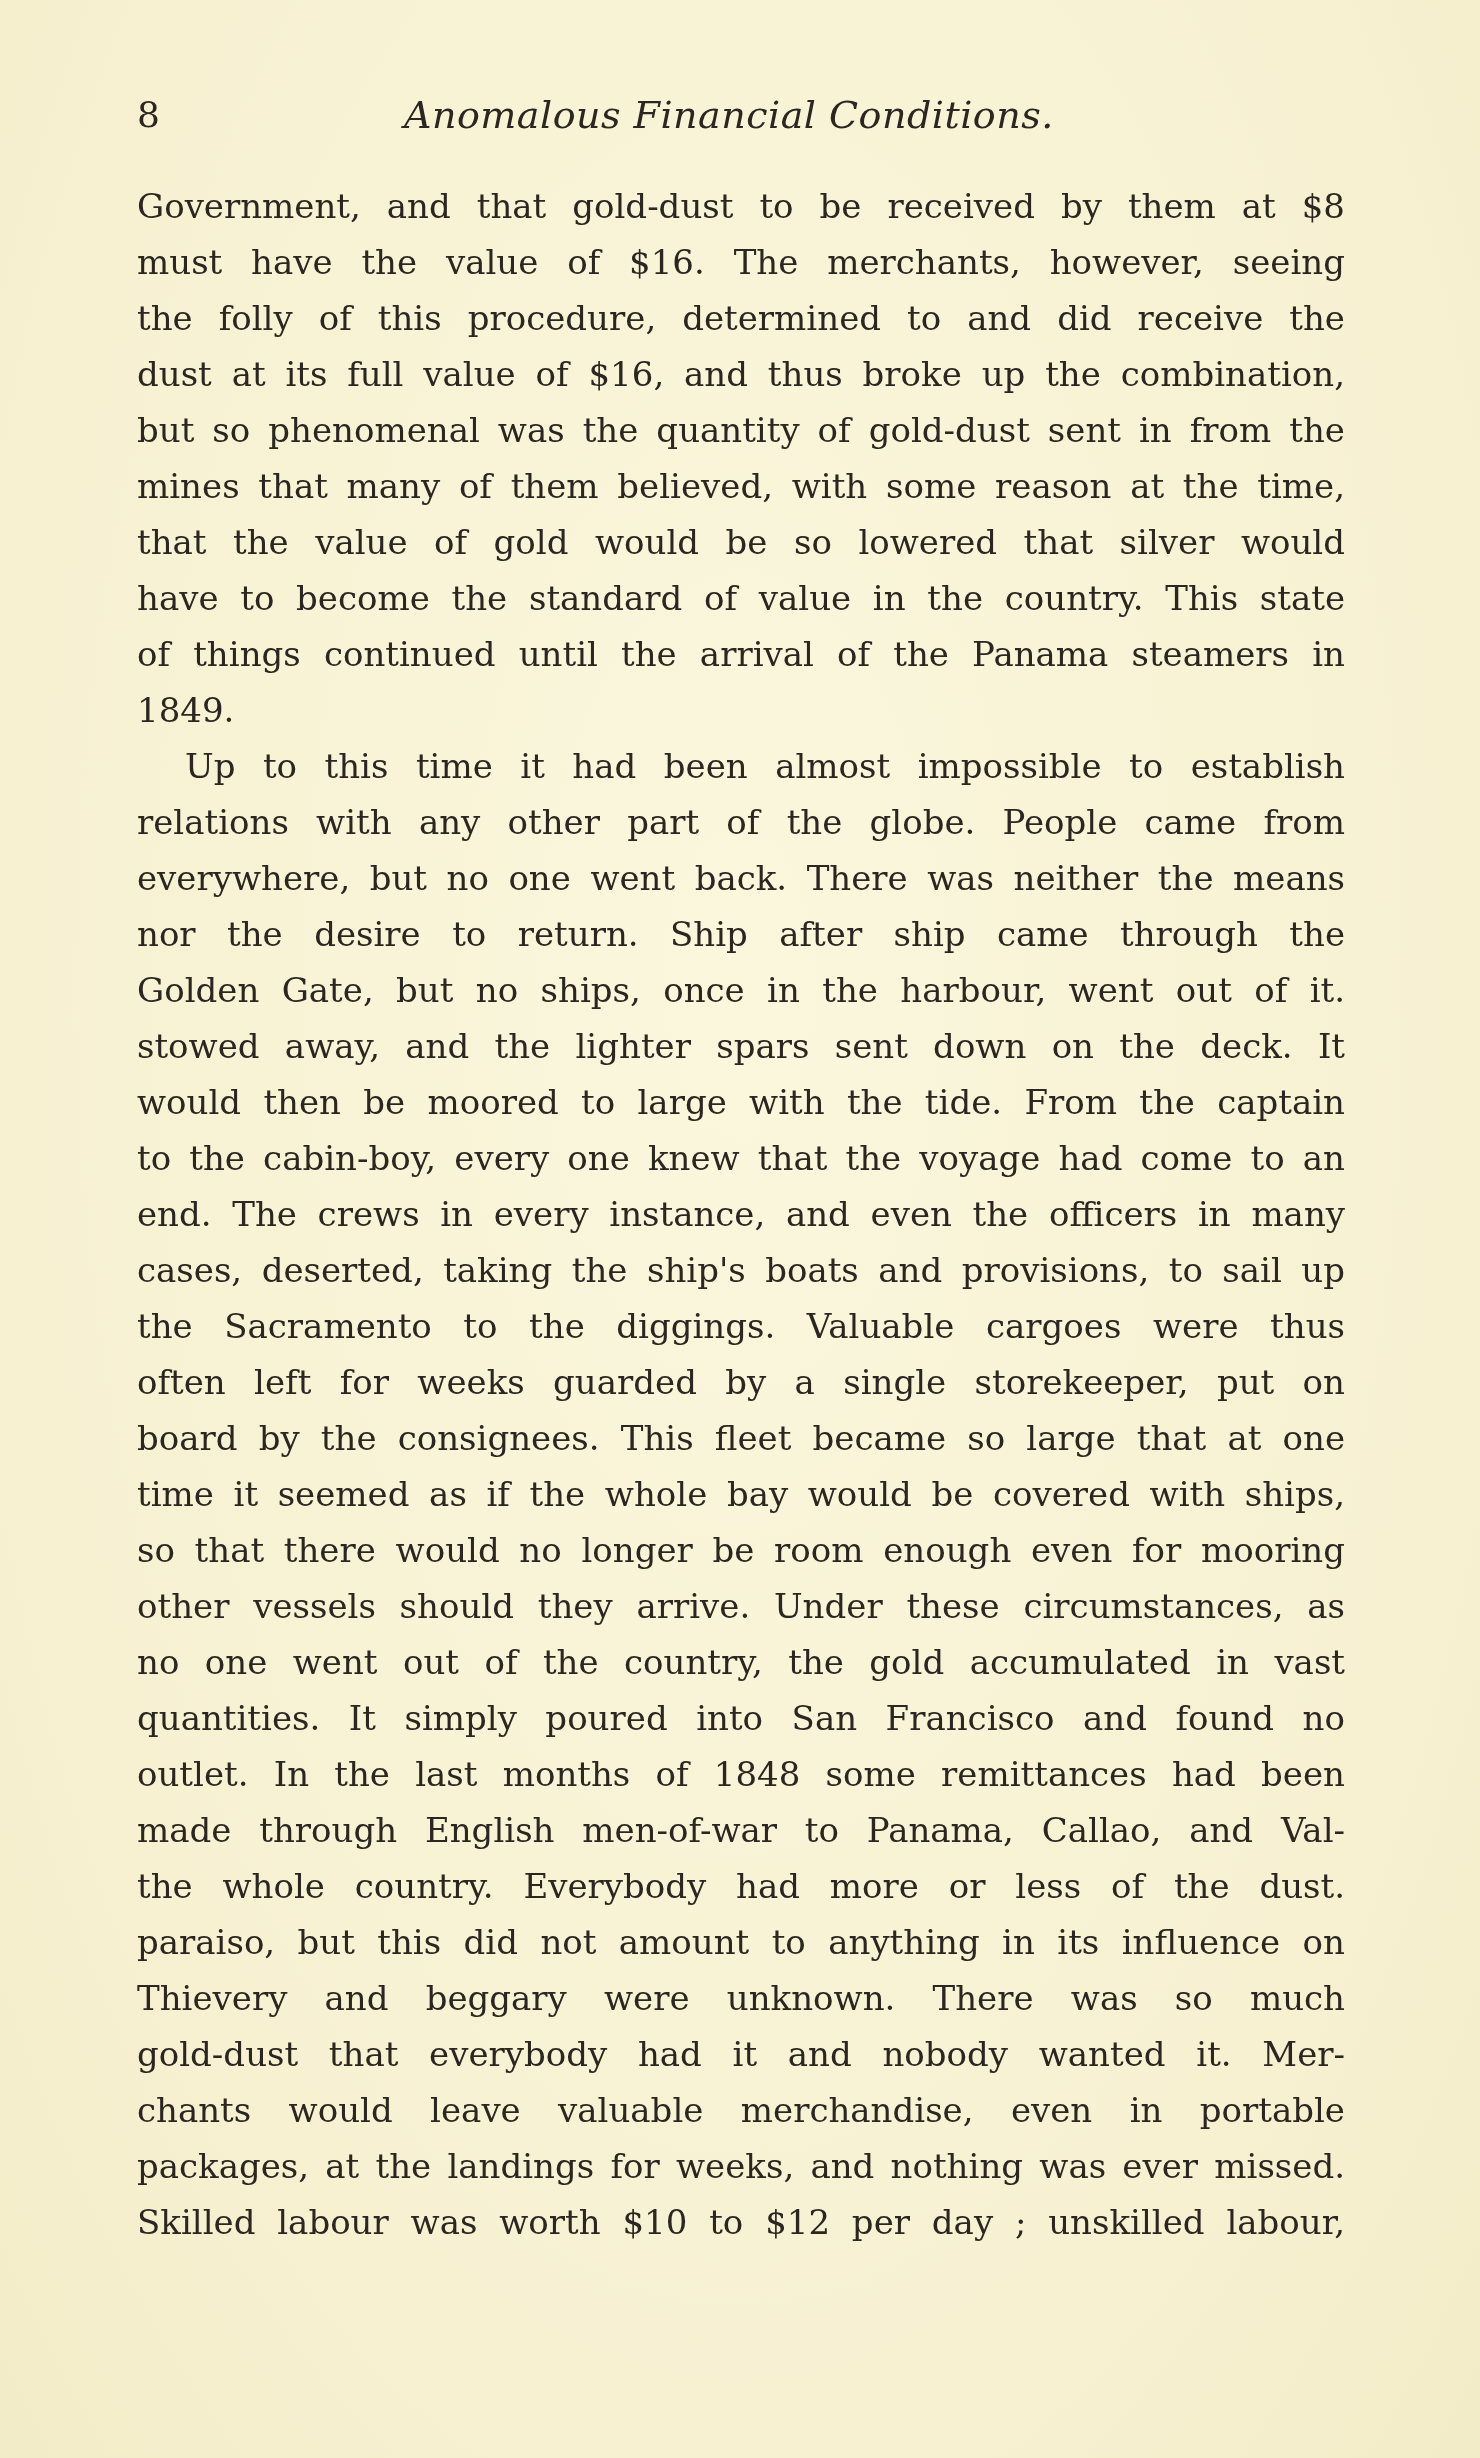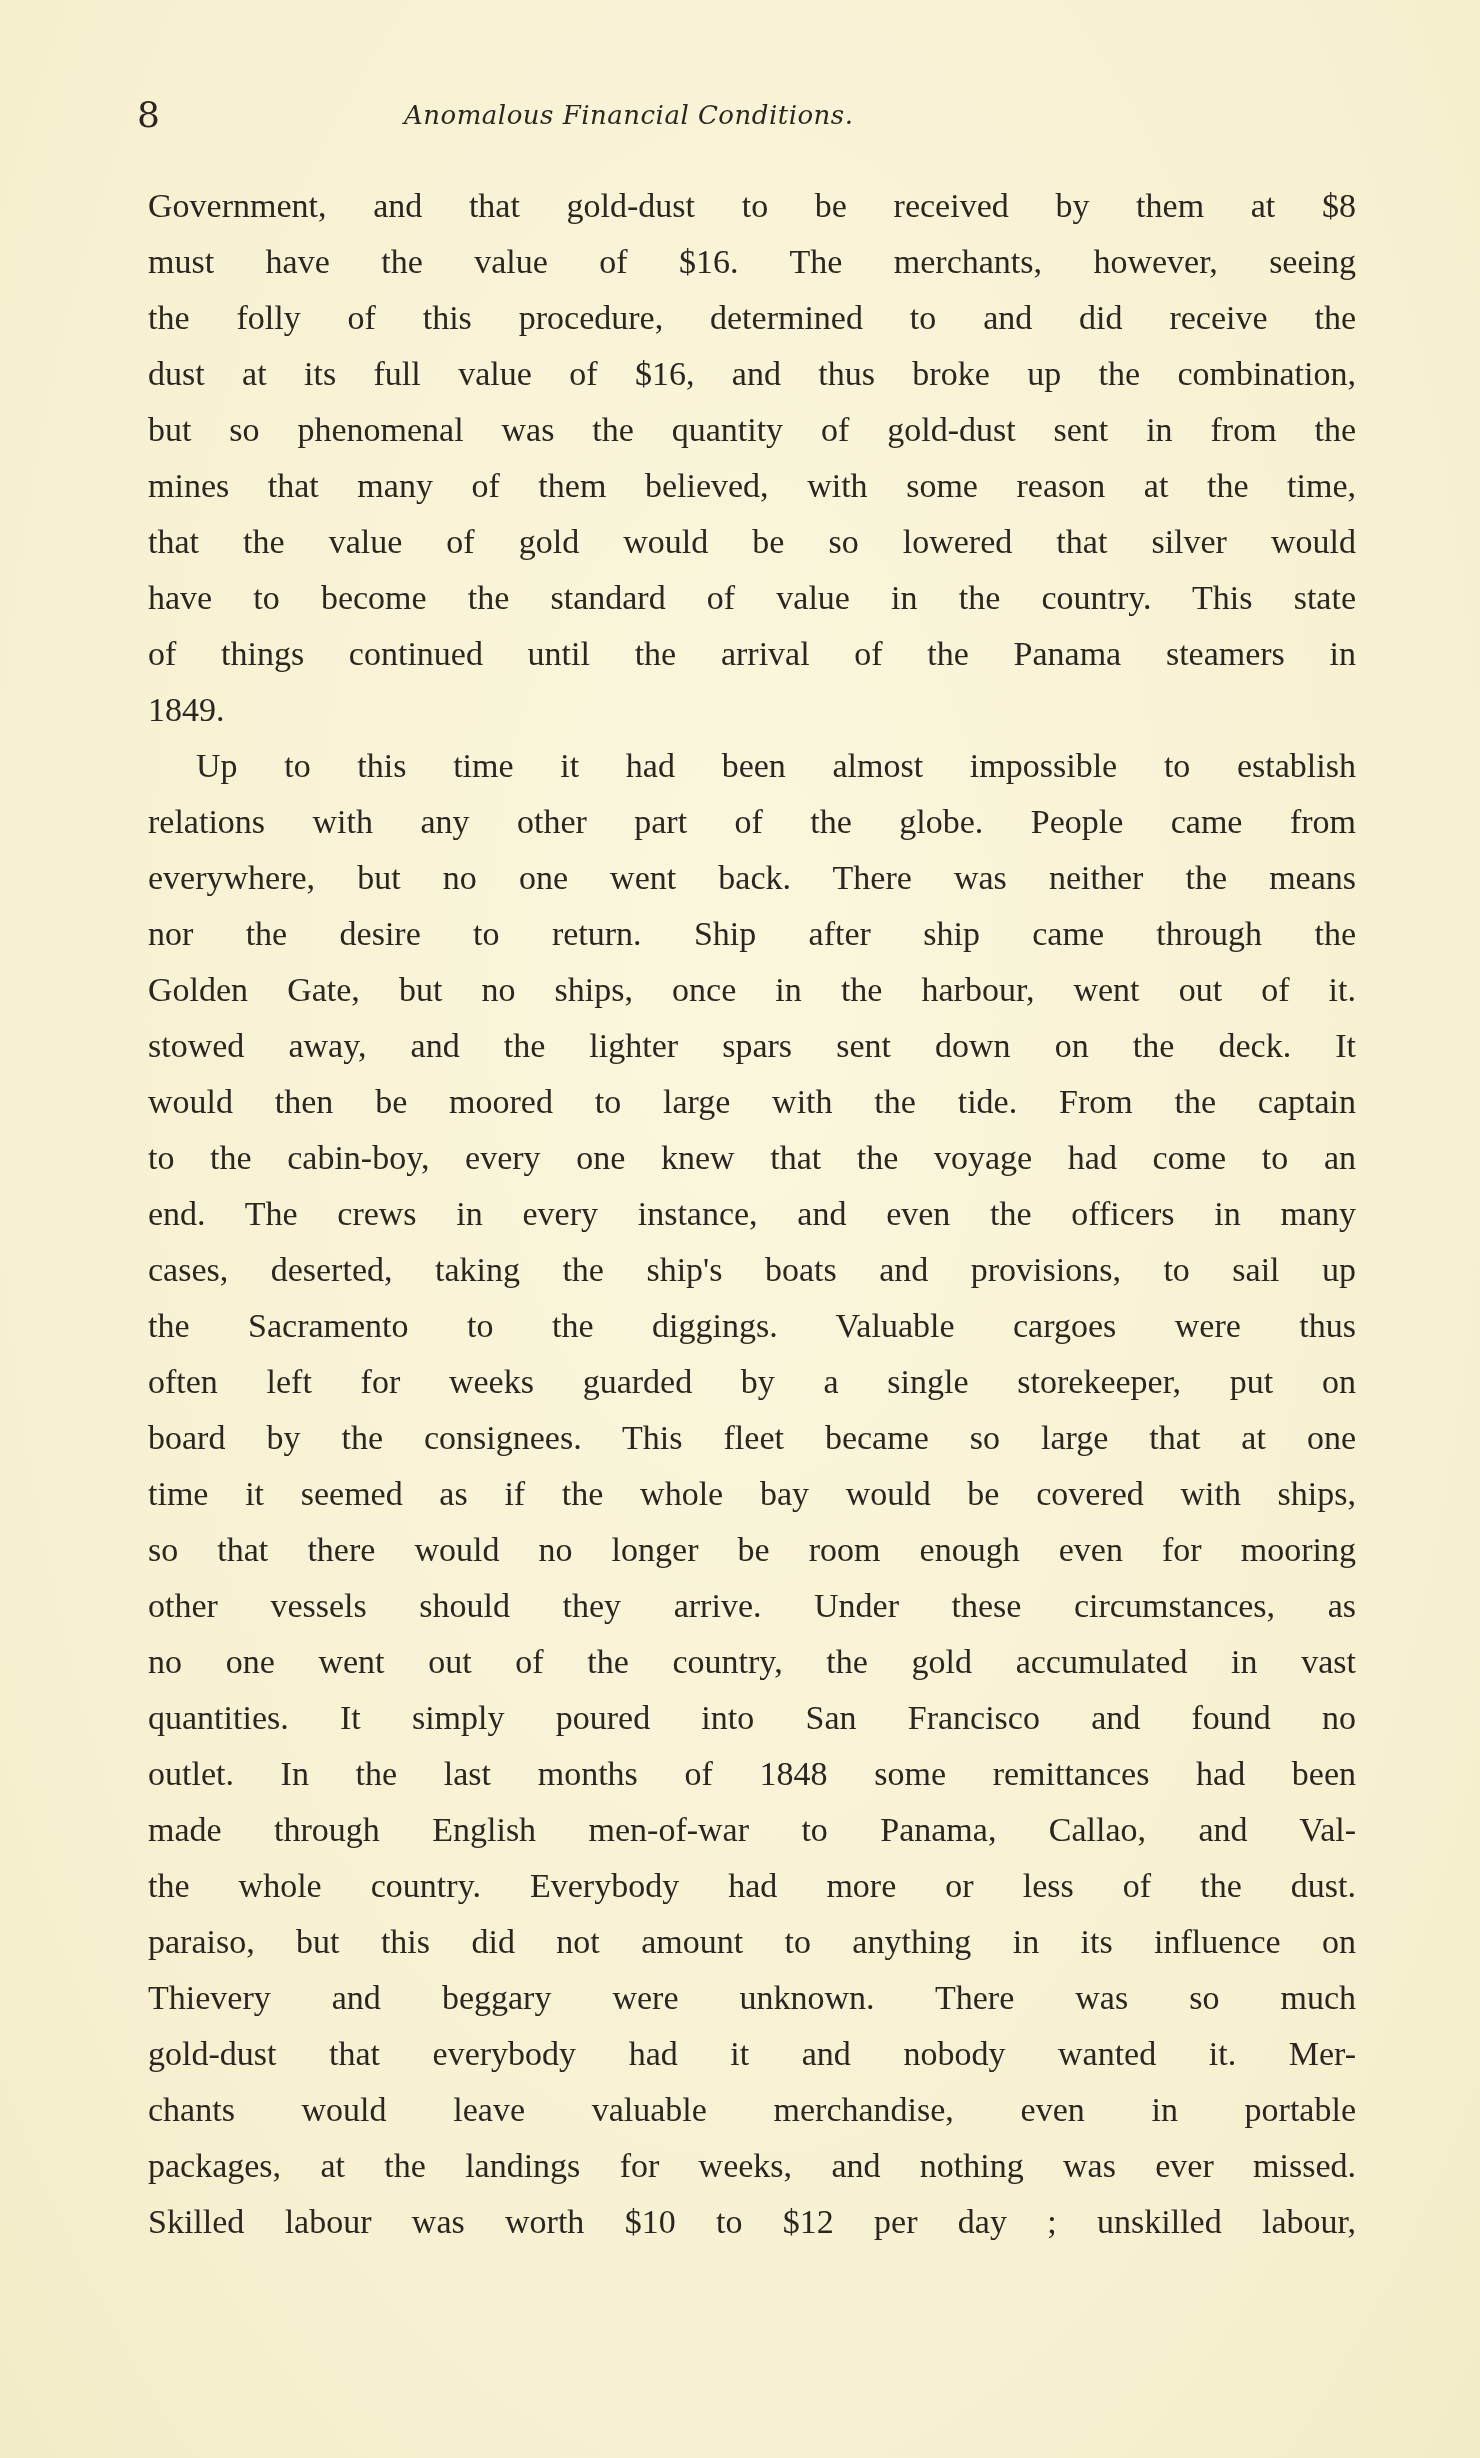--- a/index.html
+++ b/index.html
@@ -18,25 +18,25 @@
   .header {
     position: absolute; top: 91px; left: 137px; width: 1218px; height: 50px;
   }
   .page-number {
     position: absolute; left: 0; top: 0;
     font-size: 36px; line-height: 48px;
   }
   .running-title {
     position: absolute; left: 267px; top: 0;
     font-family: "DejaVu Serif", serif;
-    font-style: italic; font-size: 26px; line-height: 48px;
+    font-style: italic; font-size: 38px; line-height: 48px;
     letter-spacing: 0.5px;
   }
   .body-text {
-    position: absolute; left: 148px; top: 178px; width: 1208px; font-family: Liberation Serif, serif;
+    position: absolute; left: 137px; top: 178px; width: 1208px;
   }
   .line {
     display: block; height: 56px; line-height: 56px;
     font-size: 34px; white-space: nowrap;
     text-align: justify; text-align-last: justify;
   }
   .line.last { text-align-last: left; }
   .line.indent { padding-left: 48px; }
 </style>
 </head>

